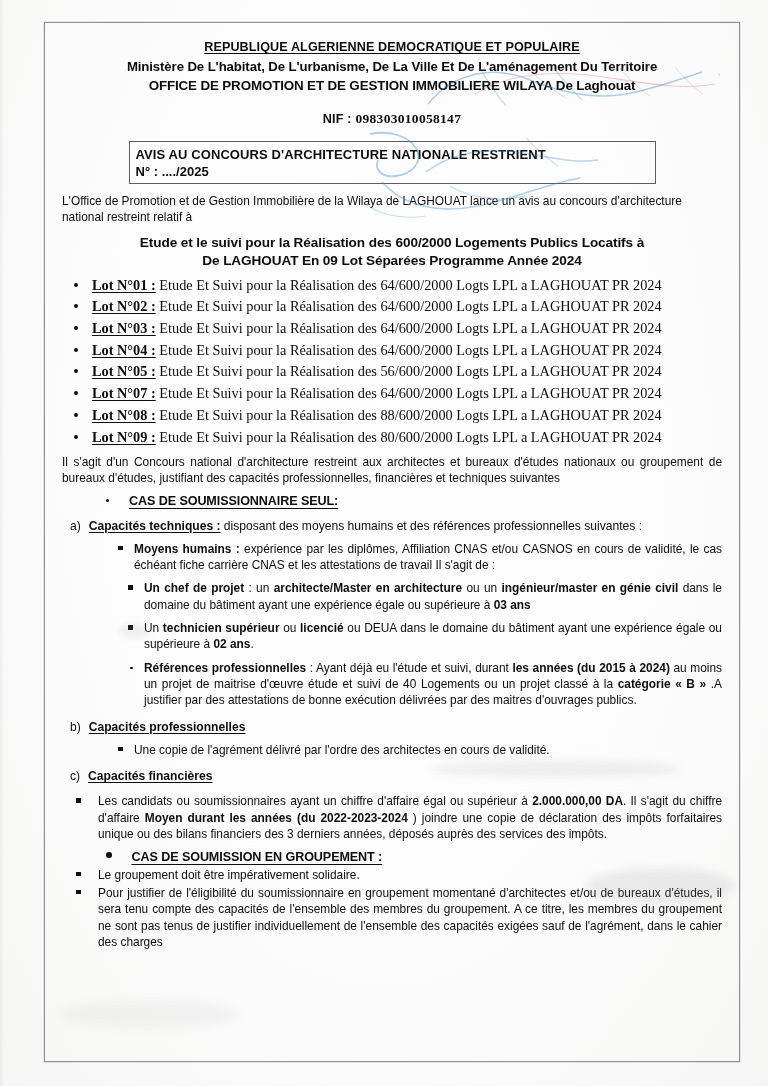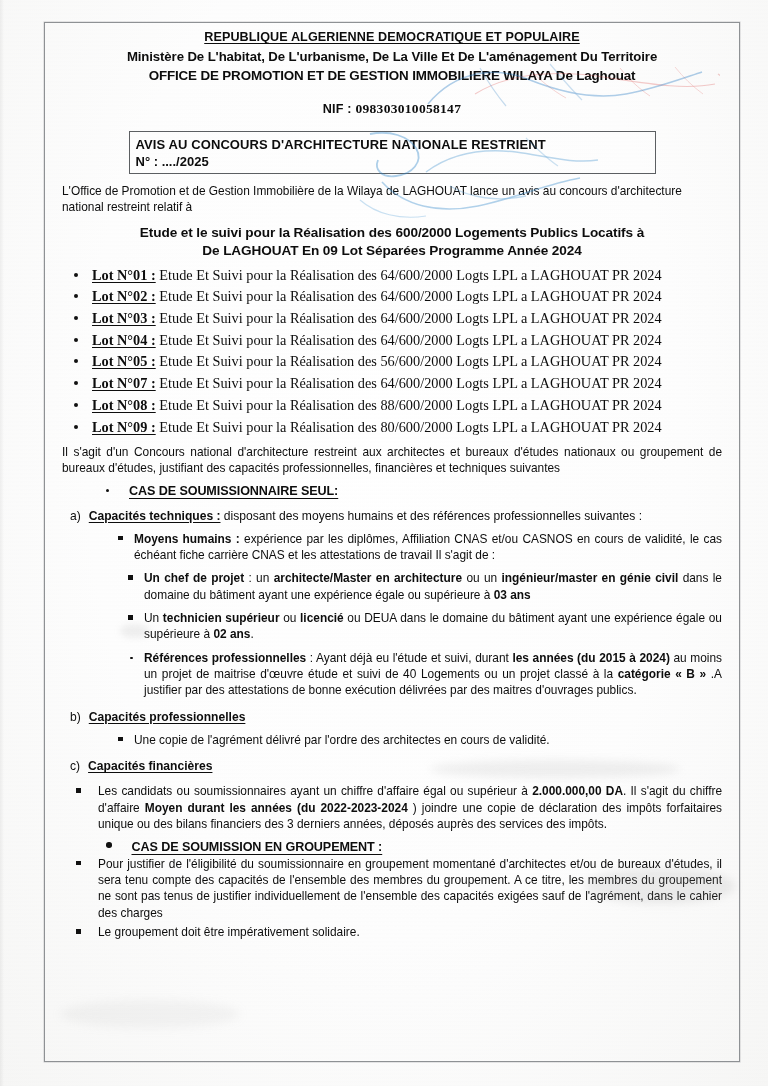--- a/index.html
+++ b/index.html
@@ -40,21 +40,21 @@
     width: 696px;
     height: 1040px;
     border: 1.6px solid #8e9194;
     box-shadow: 0 0 0 .5px rgba(120,124,128,.35);
     box-sizing: border-box;
   }
 
   .content {
     position: absolute;
     left: 48px;
-    top: 12px;
+    top: 22px;
     width: 688px;
     height: 1034px;
     box-sizing: border-box;
     padding: 10px 14px 0 14px;
   }
 
   
   .hdr { text-align: center; }
   .hdr-l1 {
     font-size: 12.6px;
@@ -350,28 +350,28 @@
   <div class="wide-sq">
     <span class="sq"></span>
     <span>Les candidats ou soumissionnaires ayant un chiffre d'affaire égal ou supérieur à </span><b>2.000.000,00 DA</b><span>. Il s'agit du chiffre d'affaire </span><b>Moyen durant les années (du 2022-2023-2024</b><span> ) joindre une copie de déclaration des impôts forfaitaires unique ou des bilans financiers des 3 derniers années, déposés auprès des services des impôts.</span>
   </div>
 
   <div class="sec-head-row">
     <span class="bigdot"></span>
     <span class="sec-head">CAS DE SOUMISSION EN GROUPEMENT :</span>
   </div>
 
+  <div class="wide-sq" style="margin-top:3px;">
+    <span class="sq"></span>
+    <span>Le groupement doit être impérativement solidaire.</span>
+  </div>
+
   <div class="wide-sq" style="margin-top:2px;">
     <span class="sq"></span>
     <span>Pour justifier de l'éligibilité du soumissionnaire en groupement momentané d'architectes et/ou de bureaux d'études, il sera tenu compte des capacités de l'ensemble des membres du groupement. A ce titre, les membres du groupement ne sont pas tenus de justifier individuellement de l'ensemble des capacités exigées sauf de l'agrément, dans le cahier des charges</span>
-  </div>
-
-  <div class="wide-sq" style="margin-top:3px;">
-    <span class="sq"></span>
-    <span>Le groupement doit être impérativement solidaire.</span>
   </div>
 
 </div>
 
 <svg class="ink ink-red-1" viewBox="0 0 250 40">
   <path d="M5,30 C40,8 90,6 140,14 C180,20 215,26 245,20" stroke="#d9423f" stroke-width="1.1" fill="none" opacity=".55"></path>
   <path d="M60,6 C70,16 82,26 96,34" stroke="#d9423f" stroke-width="1" fill="none" opacity=".45"></path>
   <path d="M150,4 C158,14 168,24 180,32" stroke="#d9423f" stroke-width="1" fill="none" opacity=".45"></path>
   <path d="M205,3 C213,13 222,22 233,30" stroke="#d9423f" stroke-width="1" fill="none" opacity=".4"></path>
   <path d="M248,10 C256,16 266,20 278,22" stroke="#cf3b38" stroke-width="1.4" fill="none" opacity=".5"></path>

